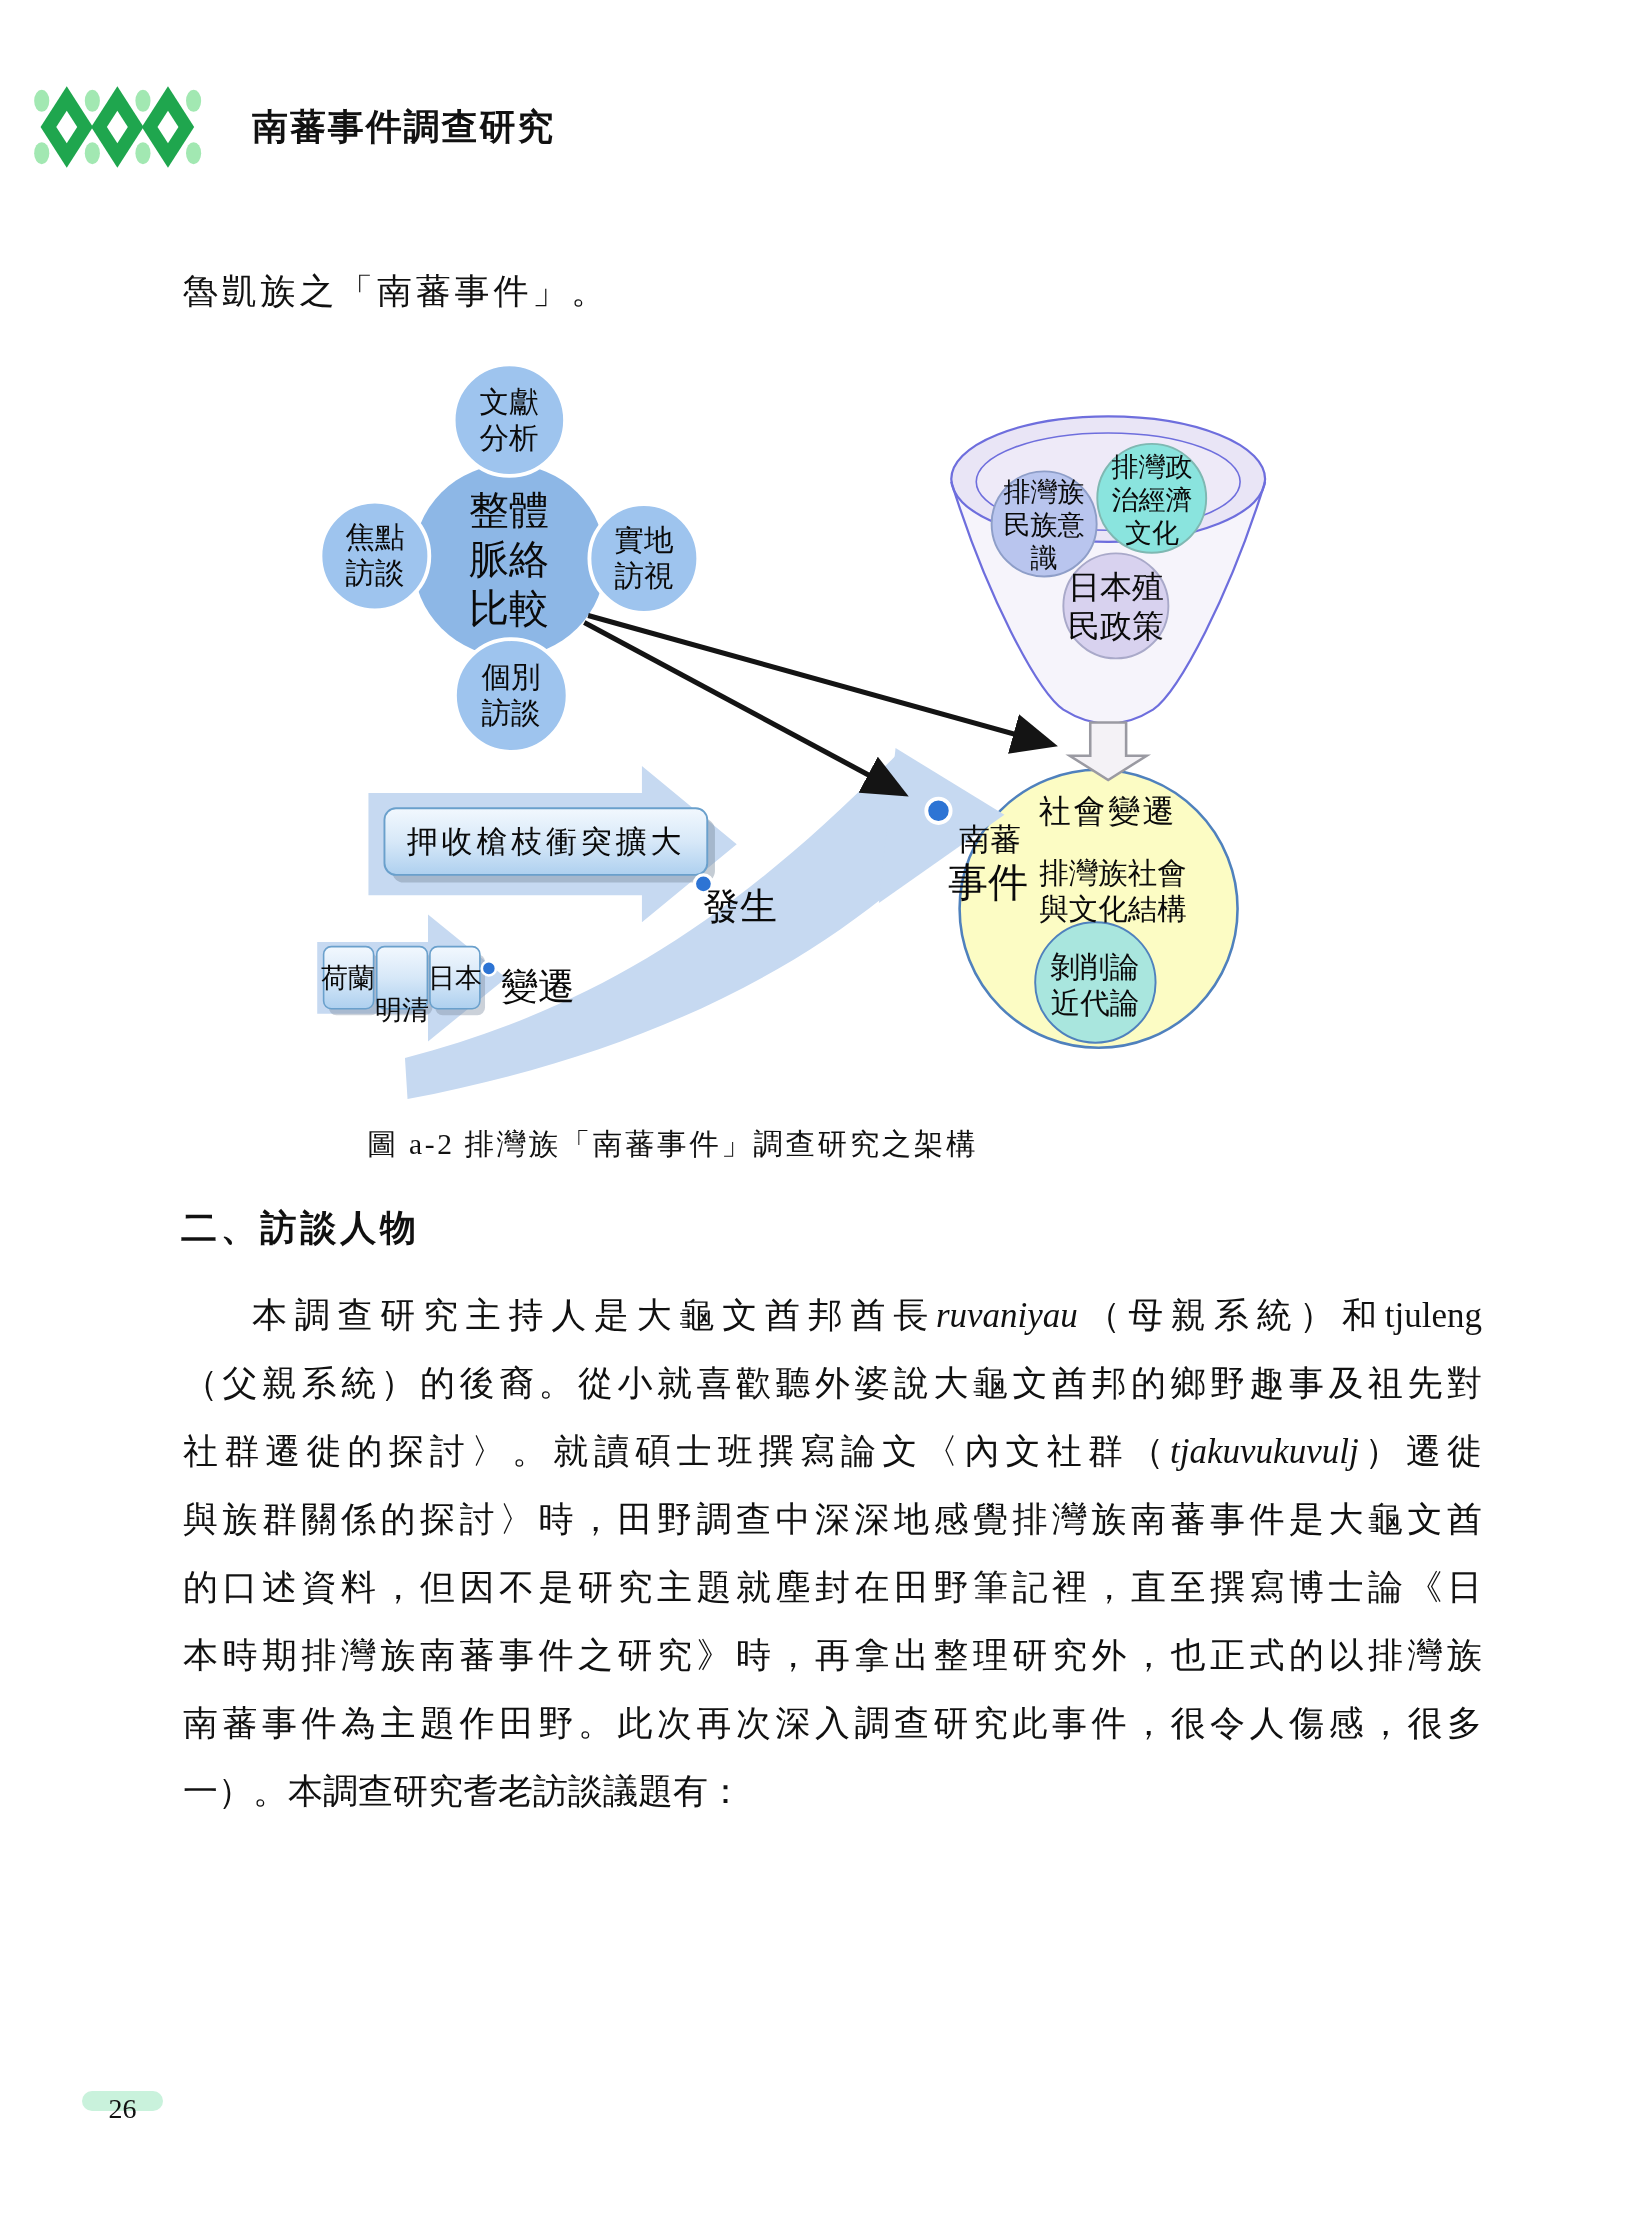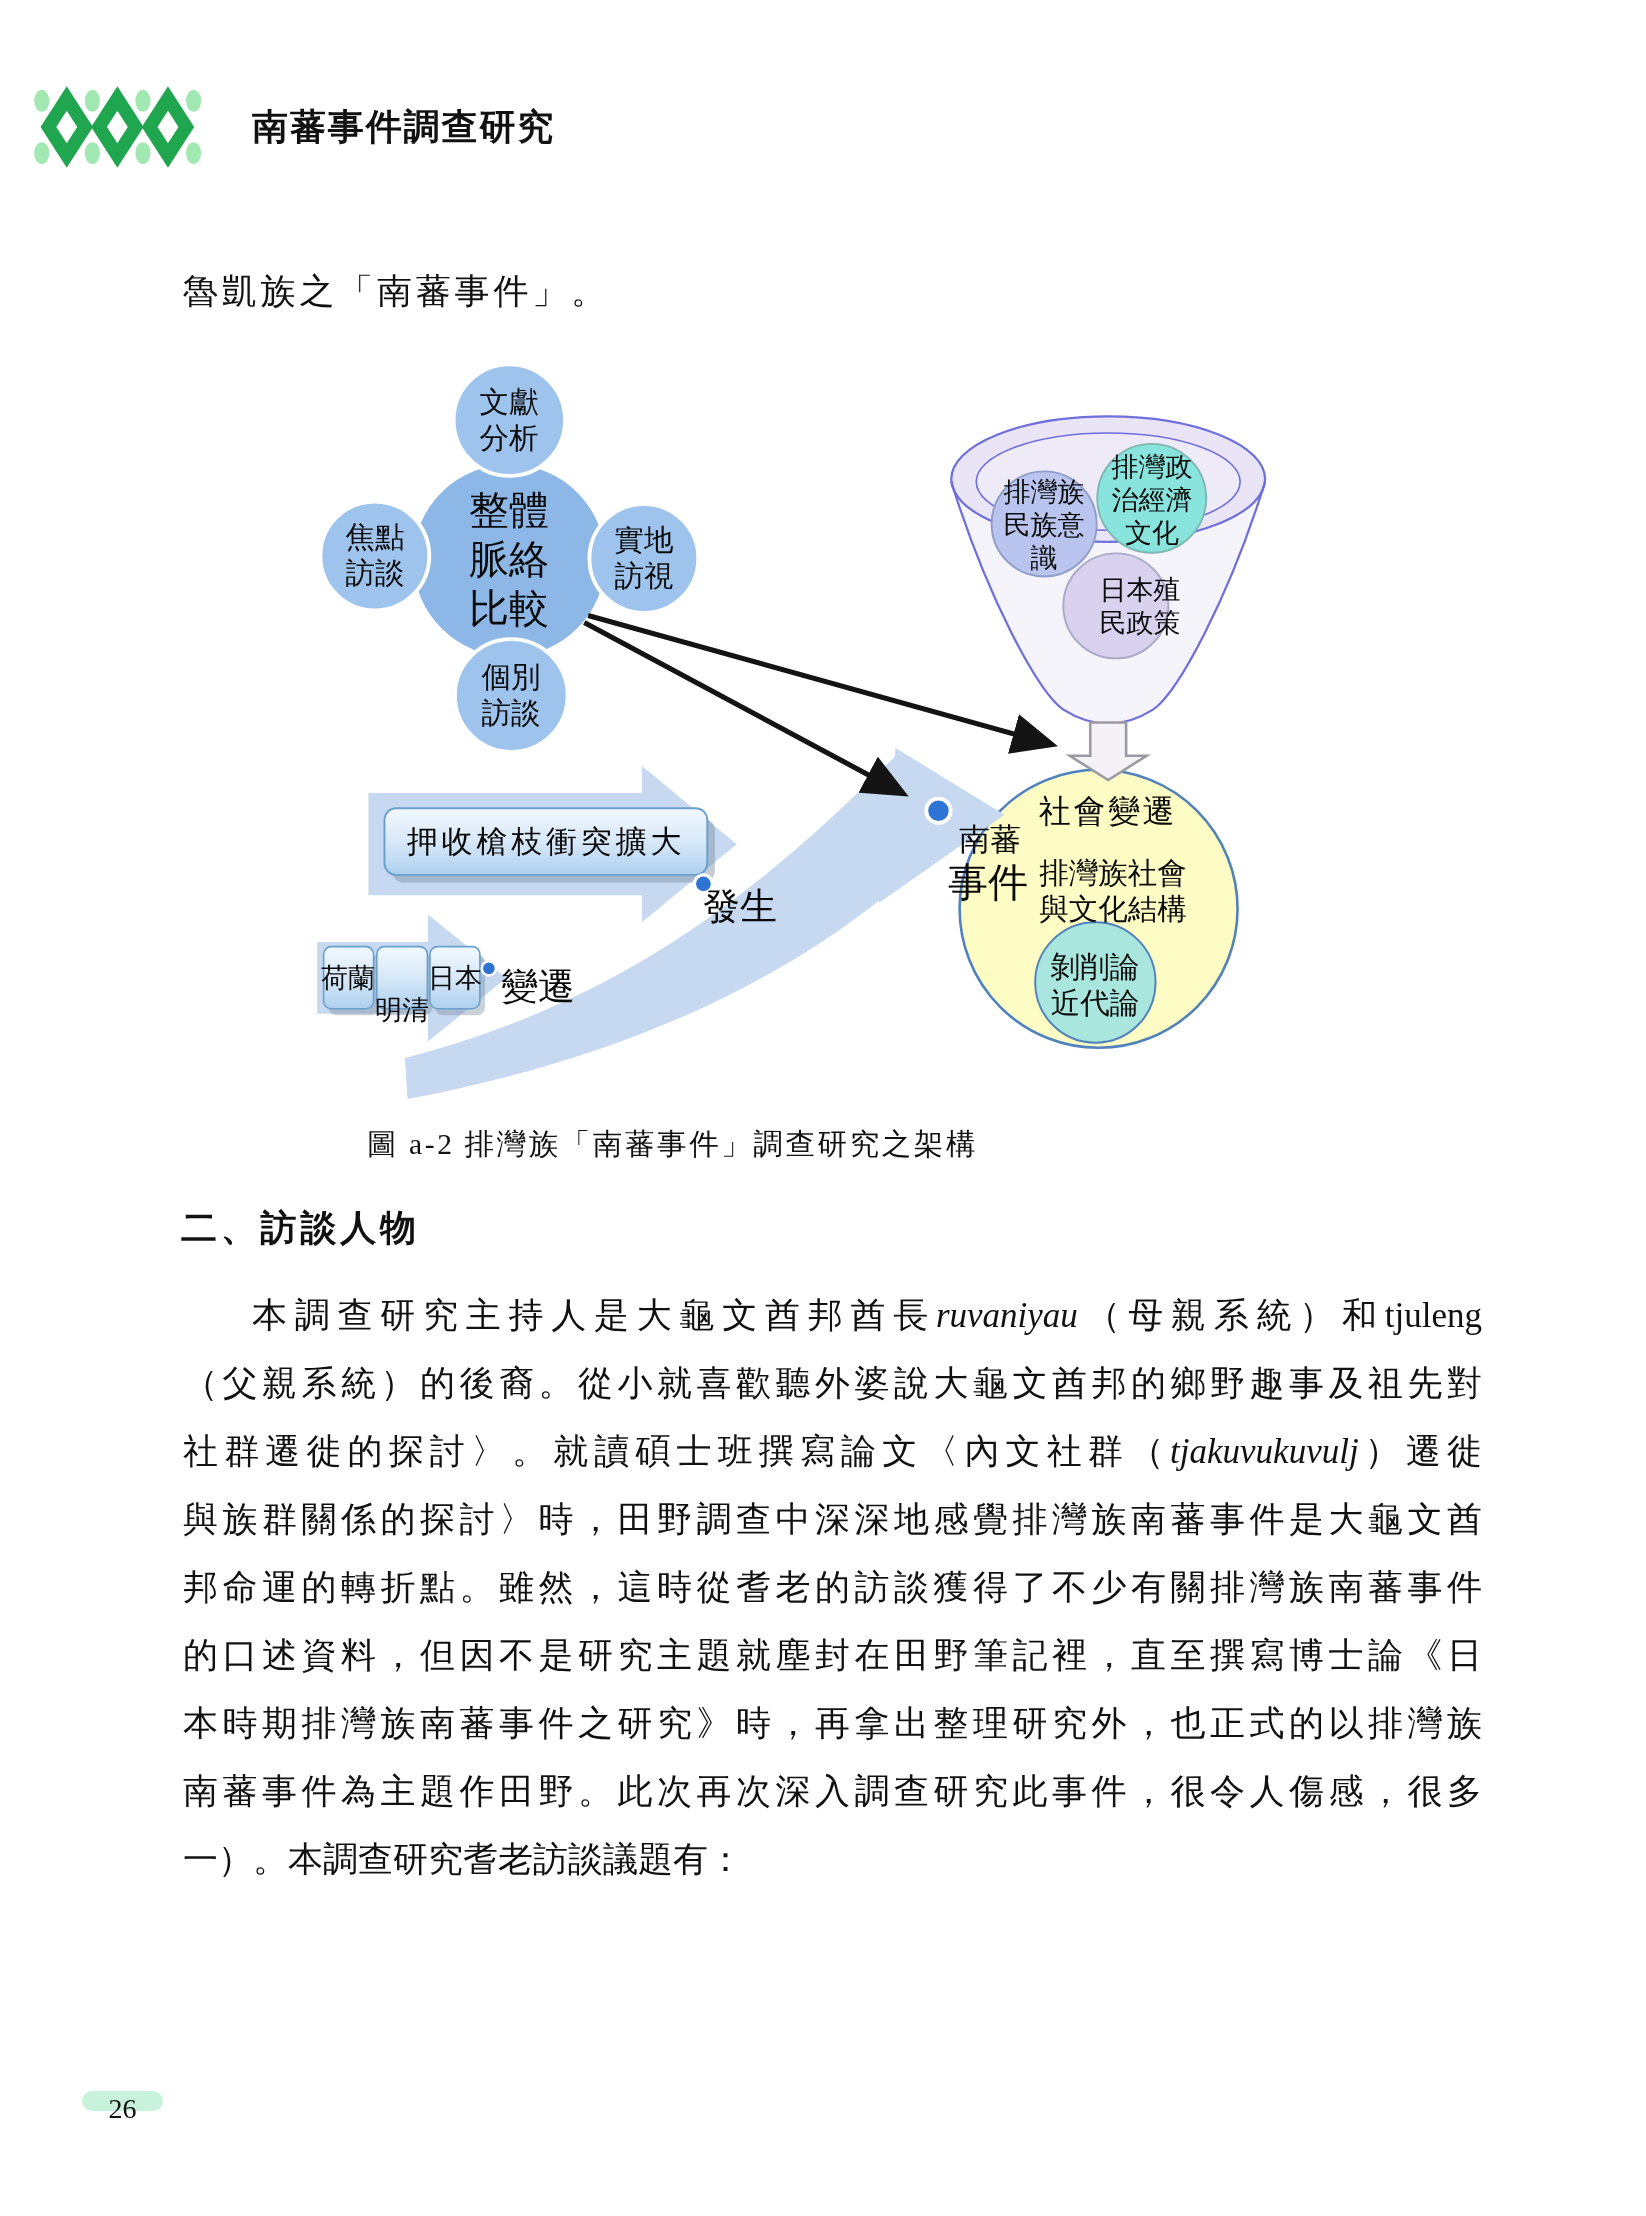--- a/index.html
+++ b/index.html
@@ -128,21 +128,21 @@
 訪視</div>
   <div class="fig-label" style="left:511px;top:696px;font-size:29.5px;">個別
 訪談</div>
 
   <div class="fig-label" style="left:1044px;top:525px;font-size:27px;">排灣族
 民族意
 識</div>
   <div class="fig-label" style="left:1152px;top:500px;font-size:27px;">排灣政
 治經濟
 文化</div>
-  <div class="fig-label" style="left:1140px;top:607px;font-size:27px;">日本殖
+  <div class="fig-label" style="left:1116px;top:607px;font-size:32px;">日本殖
 民政策</div>
 
   <div class="fig-label" style="left:1108px;top:812px;font-size:32px;letter-spacing:2.6px;">社會變遷</div>
   <div class="fig-label" style="left:1113px;top:892px;font-size:29.5px;">排灣族社會
 與文化結構</div>
   <div class="fig-label" style="left:1095px;top:986px;font-size:29.5px;">剝削論
 近代論</div>
 
   <div class="fig-label" style="left:546px;top:842px;font-size:31px;letter-spacing:3.8px;white-space:nowrap;">押收槍枝衝突擴大</div>
   <div class="fig-label" style="left:348px;top:978px;font-size:27px;">荷蘭</div>
@@ -156,21 +156,20 @@
 
   <div class="caption">圖 a-2 排灣族「南蕃事件」調查研究之架構</div>
 
   <div class="heading">二、訪談人物</div>
 
   <div class="bodytext" id="bodyText">
       <div class="bt-line indent"><span>本調查研究主持人是大龜文酋邦酋長</span><em>ruvaniyau</em><span>（母親系統）和</span><span class="lat">tjuleng</span></div>
       <div class="bt-line"><span>（父親系統）的後裔。從小就喜歡聽外婆說大龜文酋邦的鄉野趣事及祖先對</span></div>
       <div class="bt-line"><span>社群遷徙的探討〉。就讀碩士班撰寫論文〈內文社群（</span><em>tjakuvukuvulj</em><span>）遷徙</span></div>
       <div class="bt-line"><span>與族群關係的探討〉時，田野調查中深深地感覺排灣族南蕃事件是大龜文酋</span></div>
-      <div class="bt-line"><span>邦命運的轉折點。雖然，這時從耆老的訪談獲得了不少有關排灣族南蕃事件</span></div>
       <div class="bt-line"><span>的口述資料，但因不是研究主題就塵封在田野筆記裡，直至撰寫博士論《日</span></div>
       <div class="bt-line"><span>本時期排灣族南蕃事件之研究》時，再拿出整理研究外，也正式的以排灣族</span></div>
       <div class="bt-line"><span>南蕃事件為主題作田野。此次再次深入調查研究此事件，很令人傷感，很多</span></div>
       <div class="bt-line last"><span>一）。本調查研究耆老訪談議題有：</span></div>
     </div>
 
   <div class="pagenum">26</div>
 
 </div>
 

